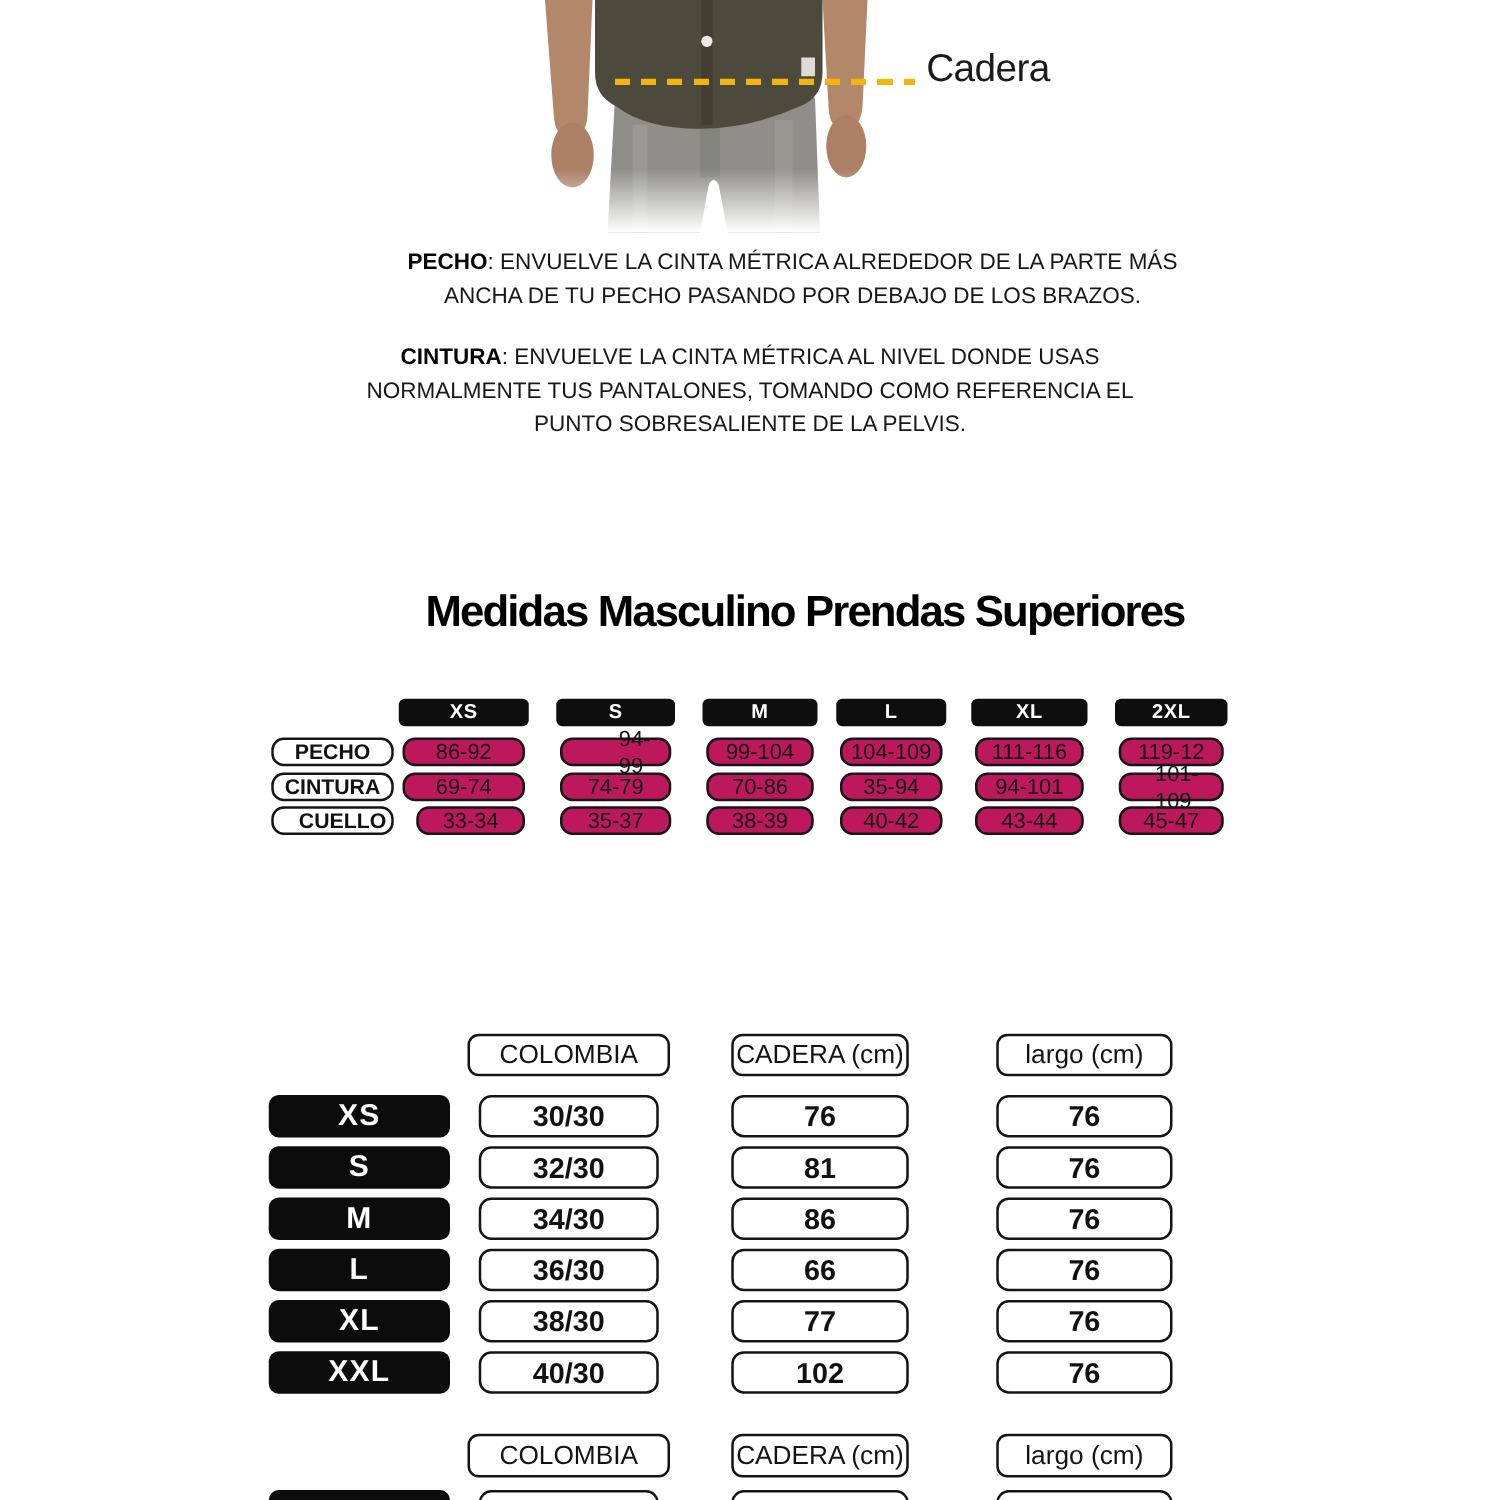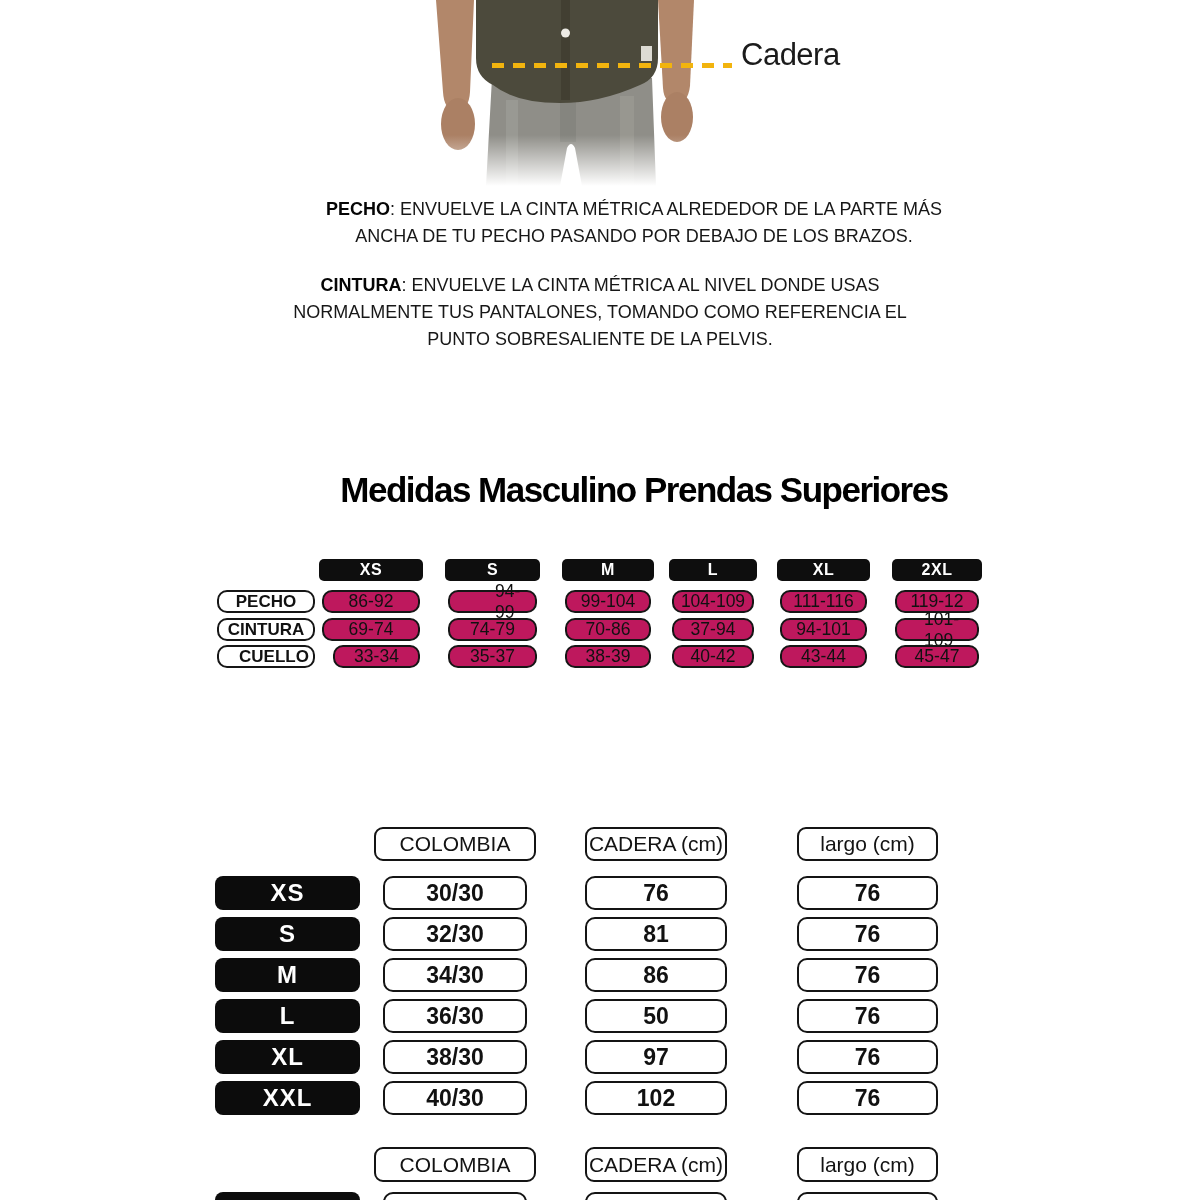--- a/index.html
+++ b/index.html
@@ -106,21 +106,21 @@
       <div class="vcell" style="grid-area: 3 / 3;">86-92</div>
       <div class="vcell" style="grid-area: 3 / 5; padding-left: 45px;">94-99</div>
       <div class="vcell" style="grid-area: 3 / 7;">99-104</div>
       <div class="vcell" style="grid-area: 3 / 9;">104-109</div>
       <div class="vcell" style="grid-area: 3 / 11;">111-116</div>
       <div class="vcell" style="grid-area: 3 / 13;">119-12</div>
       <div class="lpill" style="grid-area: 5 / 1;">CINTURA</div>
       <div class="vcell" style="grid-area: 5 / 3;">69-74</div>
       <div class="vcell" style="grid-area: 5 / 5;">74-79</div>
       <div class="vcell" style="grid-area: 5 / 7;">70-86</div>
-      <div class="vcell" style="grid-area: 5 / 9;">37-94</div>
+      <div class="vcell" style="grid-area: 5 / 9;">35-94</div>
       <div class="vcell" style="grid-area: 5 / 11;">94-101</div>
       <div class="vcell" style="grid-area: 5 / 13; padding-left: 27px;">101-109</div>
       <div class="lpill" style="grid-area: 7 / 1; padding-left: 16px;">CUELLO</div>
       <div class="vcell" style="grid-area: 7 / 3; margin-left: 14px;">33-34</div>
       <div class="vcell" style="grid-area: 7 / 5;">35-37</div>
       <div class="vcell" style="grid-area: 7 / 7;">38-39</div>
       <div class="vcell" style="grid-area: 7 / 9;">40-42</div>
       <div class="vcell" style="grid-area: 7 / 11;">43-44</div>
       <div class="vcell" style="grid-area: 7 / 13;">45-47</div>
     </div>
@@ -136,25 +136,25 @@
       <div class="bpill" style="grid-area: 5 / 1;">S</div>
       <div class="vbox inset" style="grid-area: 5 / 3;">32/30</div>
       <div class="vbox" style="grid-area: 5 / 5;">81</div>
       <div class="vbox" style="grid-area: 5 / 7;">76</div>
       <div class="bpill" style="grid-area: 7 / 1;">M</div>
       <div class="vbox inset" style="grid-area: 7 / 3;">34/30</div>
       <div class="vbox" style="grid-area: 7 / 5;">86</div>
       <div class="vbox" style="grid-area: 7 / 7;">76</div>
       <div class="bpill" style="grid-area: 9 / 1;">L</div>
       <div class="vbox inset" style="grid-area: 9 / 3;">36/30</div>
-      <div class="vbox" style="grid-area: 9 / 5;">50</div>
+      <div class="vbox" style="grid-area: 9 / 5;">66</div>
       <div class="vbox" style="grid-area: 9 / 7;">76</div>
       <div class="bpill" style="grid-area: 11 / 1;">XL</div>
       <div class="vbox inset" style="grid-area: 11 / 3;">38/30</div>
-      <div class="vbox" style="grid-area: 11 / 5;">97</div>
+      <div class="vbox" style="grid-area: 11 / 5;">77</div>
       <div class="vbox" style="grid-area: 11 / 7;">76</div>
       <div class="bpill" style="grid-area: 13 / 1;">XXL</div>
       <div class="vbox inset" style="grid-area: 13 / 3;">40/30</div>
       <div class="vbox" style="grid-area: 13 / 5;">102</div>
       <div class="vbox" style="grid-area: 13 / 7;">76</div>
     </div>
 
   <div class="table-partial" id="table-partial">
       <div class="hbox" style="grid-area: 1 / 3;">COLOMBIA</div>
       <div class="hbox" style="grid-area: 1 / 5;">CADERA (cm)</div>

